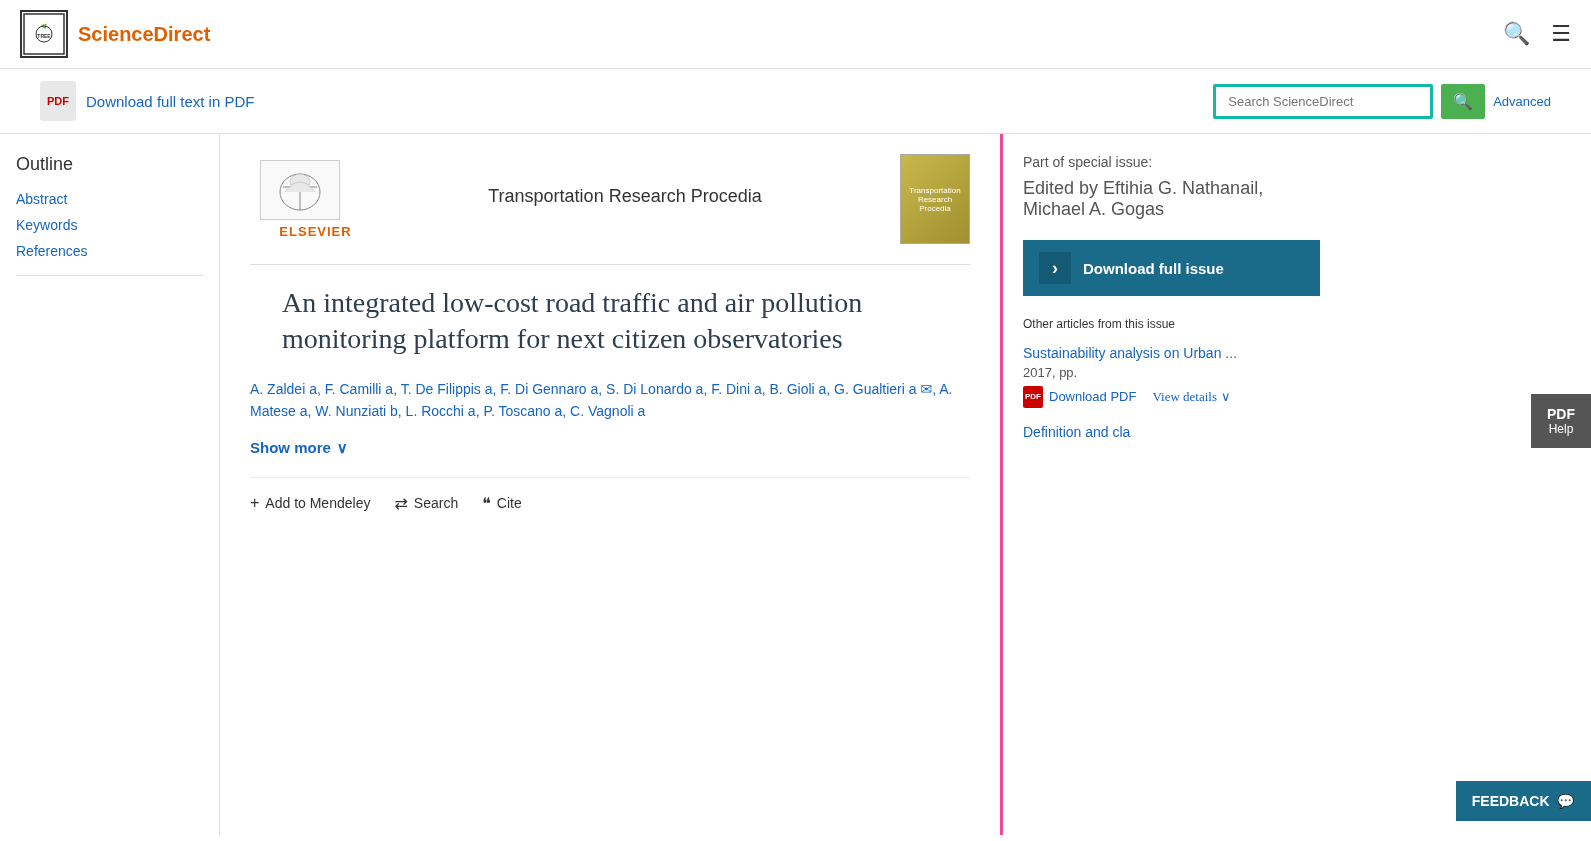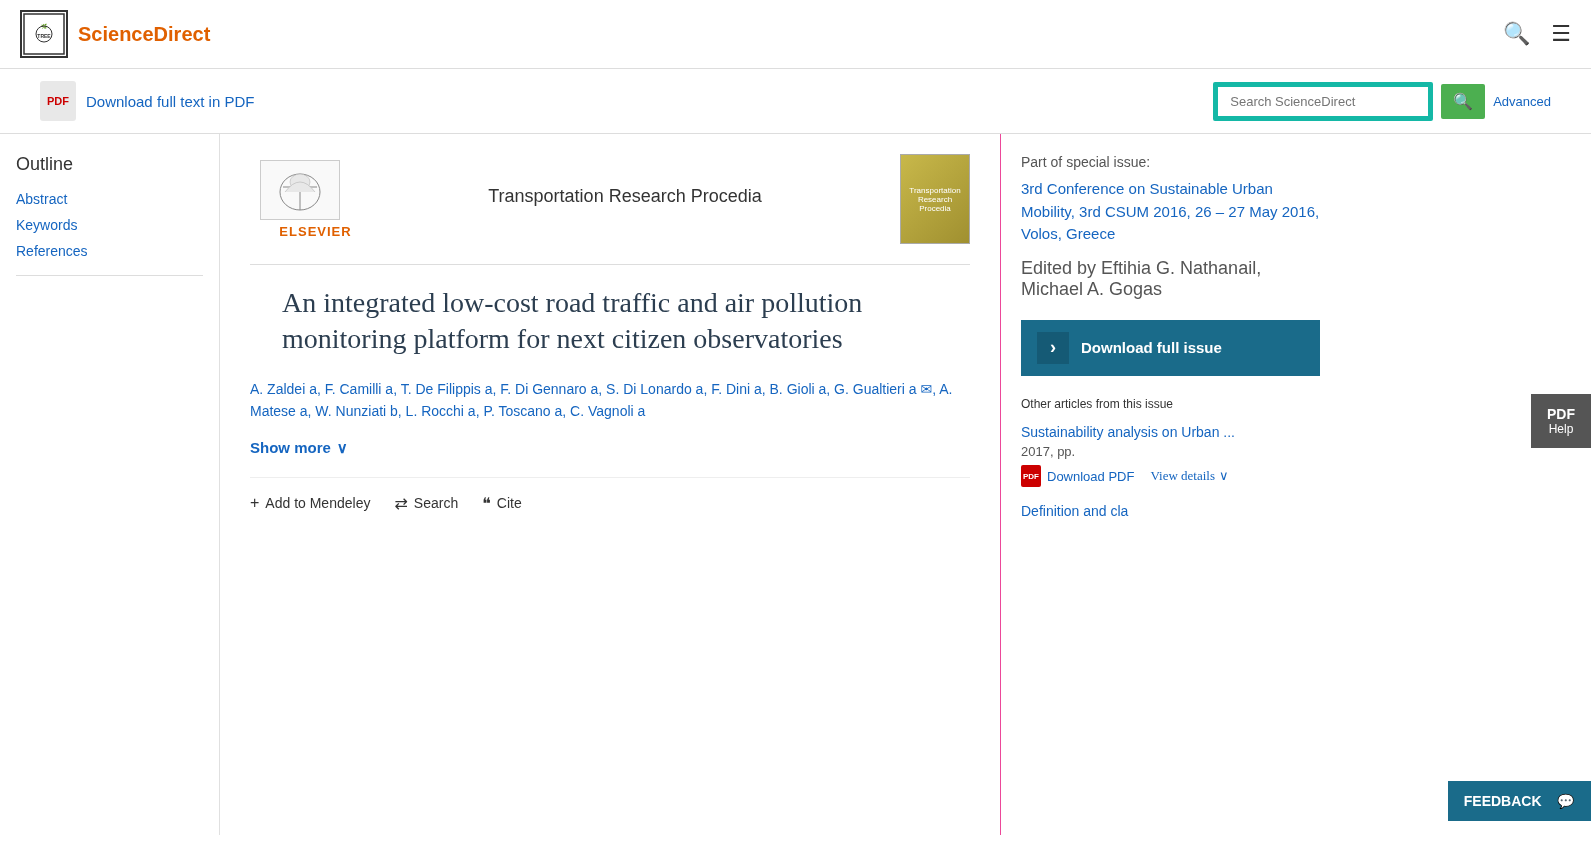--- a/index.html
+++ b/index.html
@@ -43,21 +43,21 @@
       position: relative; width: 36px; height: 40px;
     }
     .pdf-icon-bg {
       width: 36px; height: 40px;
       background: #e8e8e8;
       border-radius: 3px;
       display: flex; align-items: center; justify-content: center;
     }
     .search-area { display: flex; align-items: center; gap: 8px; }
     .search-input {
-      border: 5px solid #14b8a6;
+      border: 3px solid #14b8a6;
       padding: 7px 12px;
       font-size: 13px;
       width: 220px;
       color: #999;
       border-radius: 2px;
     }
     .search-btn {
       background: #4caf50;
       border: none;
       padding: 8px 12px;
@@ -182,21 +182,21 @@
       color: #333; font-size: 14px;
       cursor: pointer; background: none; border: none;
     }
     .action-btn .icon { font-size: 16px; }
 
     
     .right-sidebar {
       width: 340px;
       min-width: 340px;
       padding: 20px 20px;
-      border-left: 1px solid #ec4899;
+      border-left: 3px solid #ec4899;
       background: #fff;
     }
     .special-issue-label {
       font-size: 14px; color: #555; margin-bottom: 8px;
     }
     .special-issue-title {
       color: #1565c0; font-size: 15px; line-height: 1.5;
       margin-bottom: 12px; cursor: pointer;
     }
     .editors-text { font-size: 18px; color: #555; margin-bottom: 20px; }
@@ -268,21 +268,21 @@
     .pdf-help-btn .help-text { font-size: 12px; }
 
     
     .feedback-btn {
       position: fixed;
       right: 0; bottom: 20px;
       background: #1a6b8a; color: white;
       padding: 12px 16px;
       cursor: pointer; border: none;
       font-size: 14px; font-weight: bold;
-      display: flex; align-items: center; gap: 16px;
+      display: flex; align-items: center; gap: 8px;
     }
   </style>
 </head>
 <body>
 
 <div class="top-nav">
   <div class="logo-area">
     <div class="logo-icon">
       <svg width="44" height="44" viewBox="0 0 44 44">
         <rect x="2" y="2" width="40" height="40" fill="none" stroke="#333" stroke-width="1.5"></rect>
@@ -378,21 +378,20 @@
       <button class="action-btn">
         <span class="icon">❝</span>
         <span>Cite</span>
       </button>
     </div>
 
   </div>
 
   <div class="right-sidebar">
     <div class="special-issue-label">Part of special issue:</div>
-    <div class="special-issue-title">3rd Conference on Sustainable Urban Mobility, 3rd CSUM 2016, 26 – 27 May 2016, Volos, Greece</div>
     <div class="editors-text">Edited by Eftihia G. Nathanail, Michael A. Gogas</div>
 
     <button class="download-full-btn">
       <div class="download-arrow">›</div>
       <span>Download full issue</span>
     </button>
 
     <div class="other-articles-title">Other articles from this issue</div>
 
     <div class="article-item">

